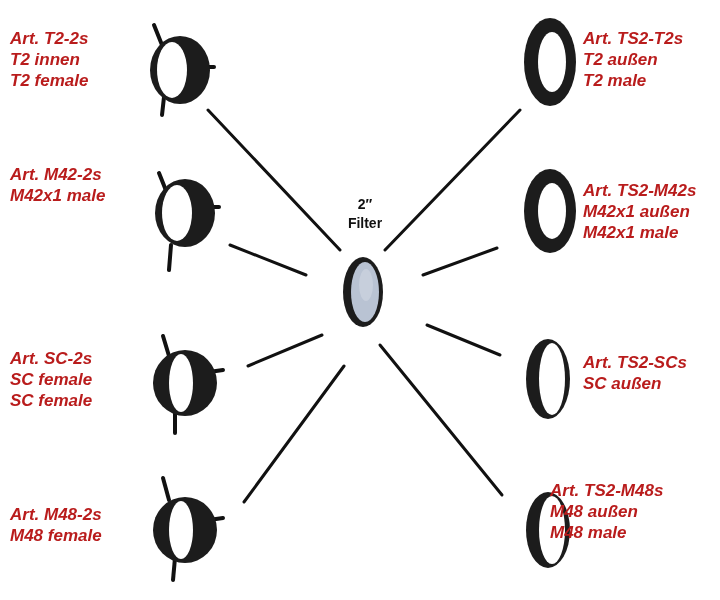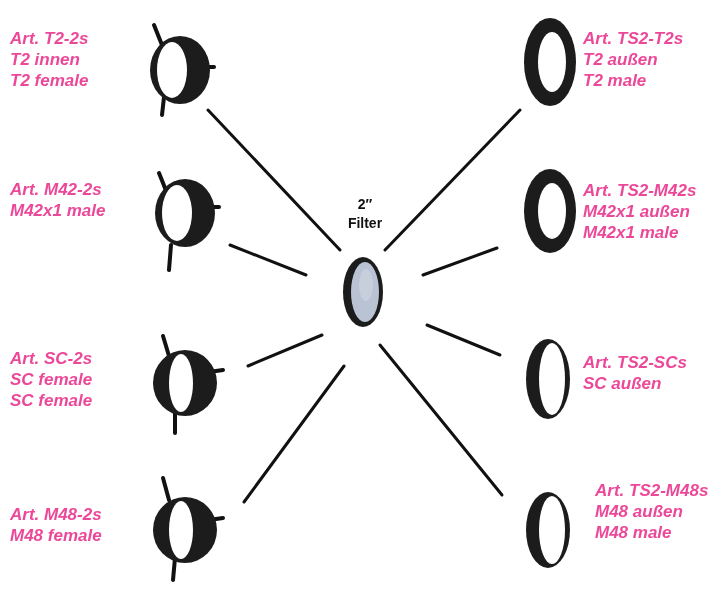--- a/index.html
+++ b/index.html
@@ -1,19 +1,19 @@
 <!DOCTYPE html>
 <html><head>
 <meta charset="utf-8">
 <style>
   html, body { margin:0; padding:0; background:#ffffff; }
   body { width:720px; height:600px; position:relative; overflow:hidden;
          font-family:"Liberation Sans", "DejaVu Sans", sans-serif; }
   .label { position:absolute; font-weight:bold; font-style:italic; font-size:17px;
-           line-height:21px; color:#ec4899; white-space:nowrap; }
+           line-height:21px; color:#b91c1c; white-space:nowrap; }
   .label div { display:block; }
   .center-label { position:absolute; left:335px; top:195px; width:60px; text-align:center;
                   font-weight:bold; font-size:14px; line-height:19px; color:#111; }
   svg.lines { position:absolute; left:0; top:0; }
   .part { position:absolute; }
 </style>
 </head>
 <body>
 
 <svg class="lines" width="720" height="600">
@@ -91,21 +91,21 @@
 <svg class="part" style="left:520px;top:488px" width="60" height="85">
   <ellipse cx="28" cy="42" rx="22" ry="38" fill="#1c1c1c"></ellipse>
   <ellipse cx="32" cy="42" rx="13" ry="34" fill="#fff"></ellipse>
 </svg>
 
 <div class="label" style="left:10px;top:28px">
   <div>Art. T2-2s</div>
   <div>T2 innen</div>
   <div>T2 female</div>
 </div>
-<div class="label" style="left:10px;top:179px">
+<div class="label" style="left:10px;top:164px">
   <div>Art. M42-2s</div>
   <div>M42x1 male</div>
 </div>
 <div class="label" style="left:10px;top:348px">
   <div>Art. SC-2s</div>
   <div>SC female</div>
   <div>SC female</div>
 </div>
 <div class="label" style="left:10px;top:504px">
   <div>Art. M48-2s</div>
@@ -119,17 +119,17 @@
 </div>
 <div class="label" style="left:583px;top:180px">
   <div>Art. TS2-M42s</div>
   <div>M42x1 außen</div>
   <div>M42x1 male</div>
 </div>
 <div class="label" style="left:583px;top:352px">
   <div>Art. TS2-SCs</div>
   <div>SC außen</div>
 </div>
-<div class="label" style="left:595px;top:480px">
+<div class="label" style="left:550px;top:480px">
   <div>Art. TS2-M48s</div>
   <div>M48 außen</div>
   <div>M48 male</div>
 </div>
 
 </body></html>

